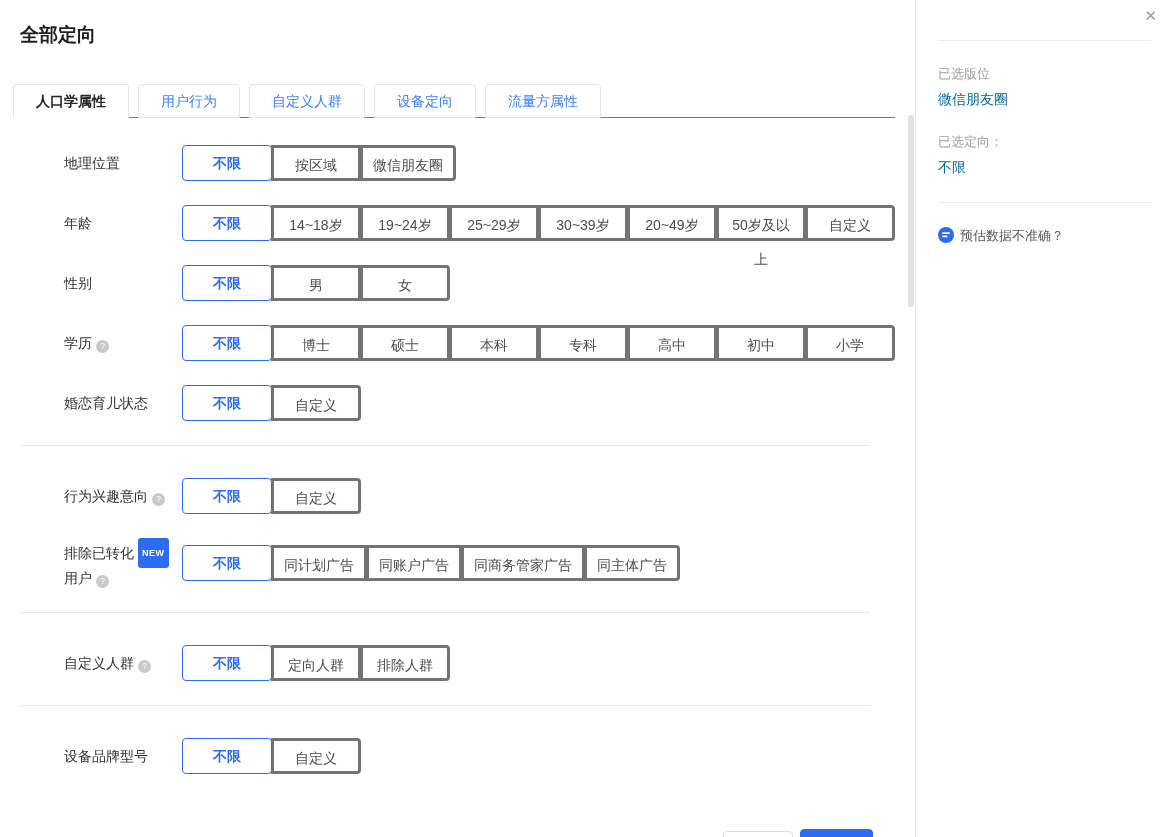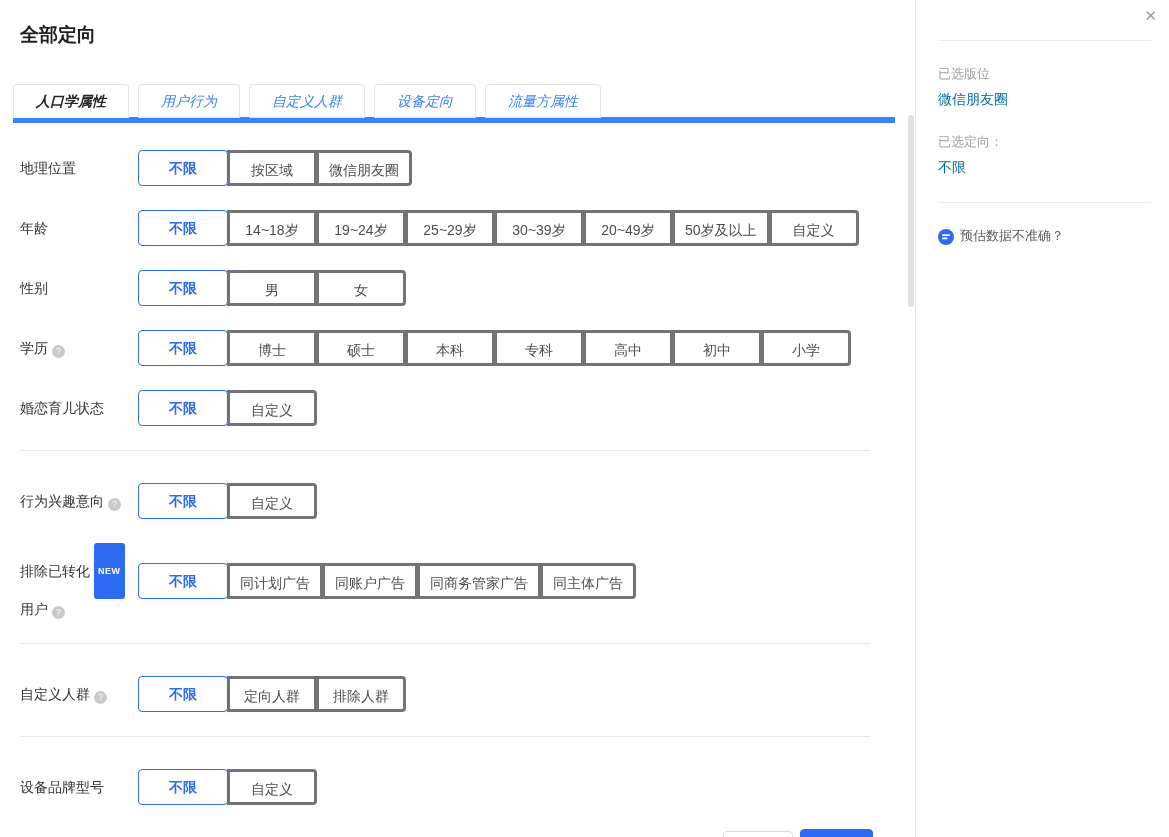--- a/index.html
+++ b/index.html
@@ -1,62 +1,62 @@
 <!DOCTYPE html>
 <html><head>
 <meta charset="utf-8">
 <style>
   html,body{margin:0;padding:0;width:1169px;height:837px;overflow:hidden;background:#fff;
     font-family:"Liberation Sans","DejaVu Sans",sans-serif;color:#333;}
   .main{position:absolute;left:0;top:0;width:915px;height:837px;box-sizing:border-box;padding:0 20px;background:#fff;}
   .page-title{margin:22px 0 0 0;font-size:19px;font-weight:700;color:#1f1f1f;}
 
   
-  .tabs{display:flex;margin:36px 0 0 -7px;border-bottom:6px solid #3b82f6;font-style:italic;}
+  .tabs{display:flex;margin:36px 0 0 -7px;border-bottom:1px solid #3b82f6;}
   .tab{box-sizing:border-box;height:34px;line-height:32px;padding:0 22px;margin-right:9px;margin-bottom:-1px;
     border:1px solid #e4e4e4;border-radius:4px 4px 0 0;background:#fff;color:#3b82f6;font-size:14px;cursor:pointer;white-space:nowrap;}
   .tab.active{color:#262626;font-weight:700;border-bottom-color:#fff;}
 
   
   .rows{margin-top:27px;}
-  .row{display:flex;align-items:center;margin-bottom:24px;}
+  .row{display:flex;align-items:center;margin-bottom:24px;margin-left:44px;}
   .row-label{width:118px;flex:0 0 118px;font-size:14px;color:#333;line-height:20px;}
   .opt-group{display:inline-flex;}
   .opt{box-sizing:border-box;height:36px;line-height:34px;min-width:90px;padding:0 10px;margin-left:-1px;
     border:3px solid #737373;background:#fff;color:#4d4d4d;font-size:14px;text-align:center;cursor:pointer;
     font-family:inherit;position:relative;}
   .opt:first-child{margin-left:0;border-radius:4px 0 0 4px;}
   .opt:last-child{border-radius:0 4px 4px 0;}
   .opt.selected{border:1px solid #2c6bf2;color:#2c6bf2;font-weight:700;border-radius:4px;z-index:2;}
   .h-divider{height:1px;background:#e9e9e9;width:850px;margin:8px 0 32px 0;}
 
   .help{display:inline-block;width:13px;height:13px;border-radius:50%;background:#c9c9c9;color:#fff;
     font-size:9px;line-height:13px;text-align:center;margin-left:4px;vertical-align:-1px;cursor:pointer;}
   .new-badge{display:inline-block;background:#2c6bf2;color:#fff;font-size:9px;font-weight:700;
-    border-radius:3px;padding:18px 4px;margin-left:4px;vertical-align:2px;letter-spacing:.5px;text-align:center;}
+    border-radius:3px;padding:5px 4px;margin-left:4px;vertical-align:2px;letter-spacing:.5px;text-align:center;}
 
   
   .btn{position:absolute;box-sizing:border-box;height:34px;border-radius:4px;font-size:14px;cursor:pointer;}
   .btn-secondary{left:723px;top:831px;width:70px;background:#fff;border:1px solid #dcdcdc;}
   .btn-primary{left:800px;top:829px;width:73px;background:#2c6bf2;border:1px solid #2c6bf2;color:#fff;}
 
   .scroll-thumb{position:absolute;left:908px;top:115px;width:6px;height:192px;background:#e1e1e1;border-radius:3px;cursor:grab;}
 
   
   .side{position:absolute;left:915px;top:0;width:254px;height:837px;box-sizing:border-box;
     border-left:1px solid #e7e7e7;padding:15px 18px 0 22px;background:#fff;}
   .close{position:absolute;top:8px;right:12px;font-size:15px;color:#999;cursor:pointer;line-height:1;}
   .m-label{font-size:14px;font-weight:700;color:#1f1f1f;}
   .m-value{margin:10px 0 24px 0;}
   .m-value .num{font-size:21px;font-weight:700;color:#262626;letter-spacing:.2px;}
   .m-value .unit{font-size:14px;color:#666;margin-left:5px;font-weight:400;}
   .s-divider{height:1px;background:#ededed;margin:25px 0 0 0;}
   .s-label{font-size:13px;color:#9e9e9e;margin-top:24px;}
   .s-value{font-size:14px;color:#0369a1;margin-top:8px;}
-  .feedback{display:flex;align-items:flex-end;margin-top:24px;cursor:pointer;}
+  .feedback{display:flex;align-items:flex-start;margin-top:24px;cursor:pointer;}
   .feedback svg{flex:0 0 16px;margin-right:6px;}
   .feedback span{font-size:13px;color:#595959;}
 </style>
 </head>
 <body>
 
 <div class="main">
   <h1 class="page-title">全部定向</h1>
   <div class="tabs" id="tabs">
       <div class="tab active">人口学属性</div>

